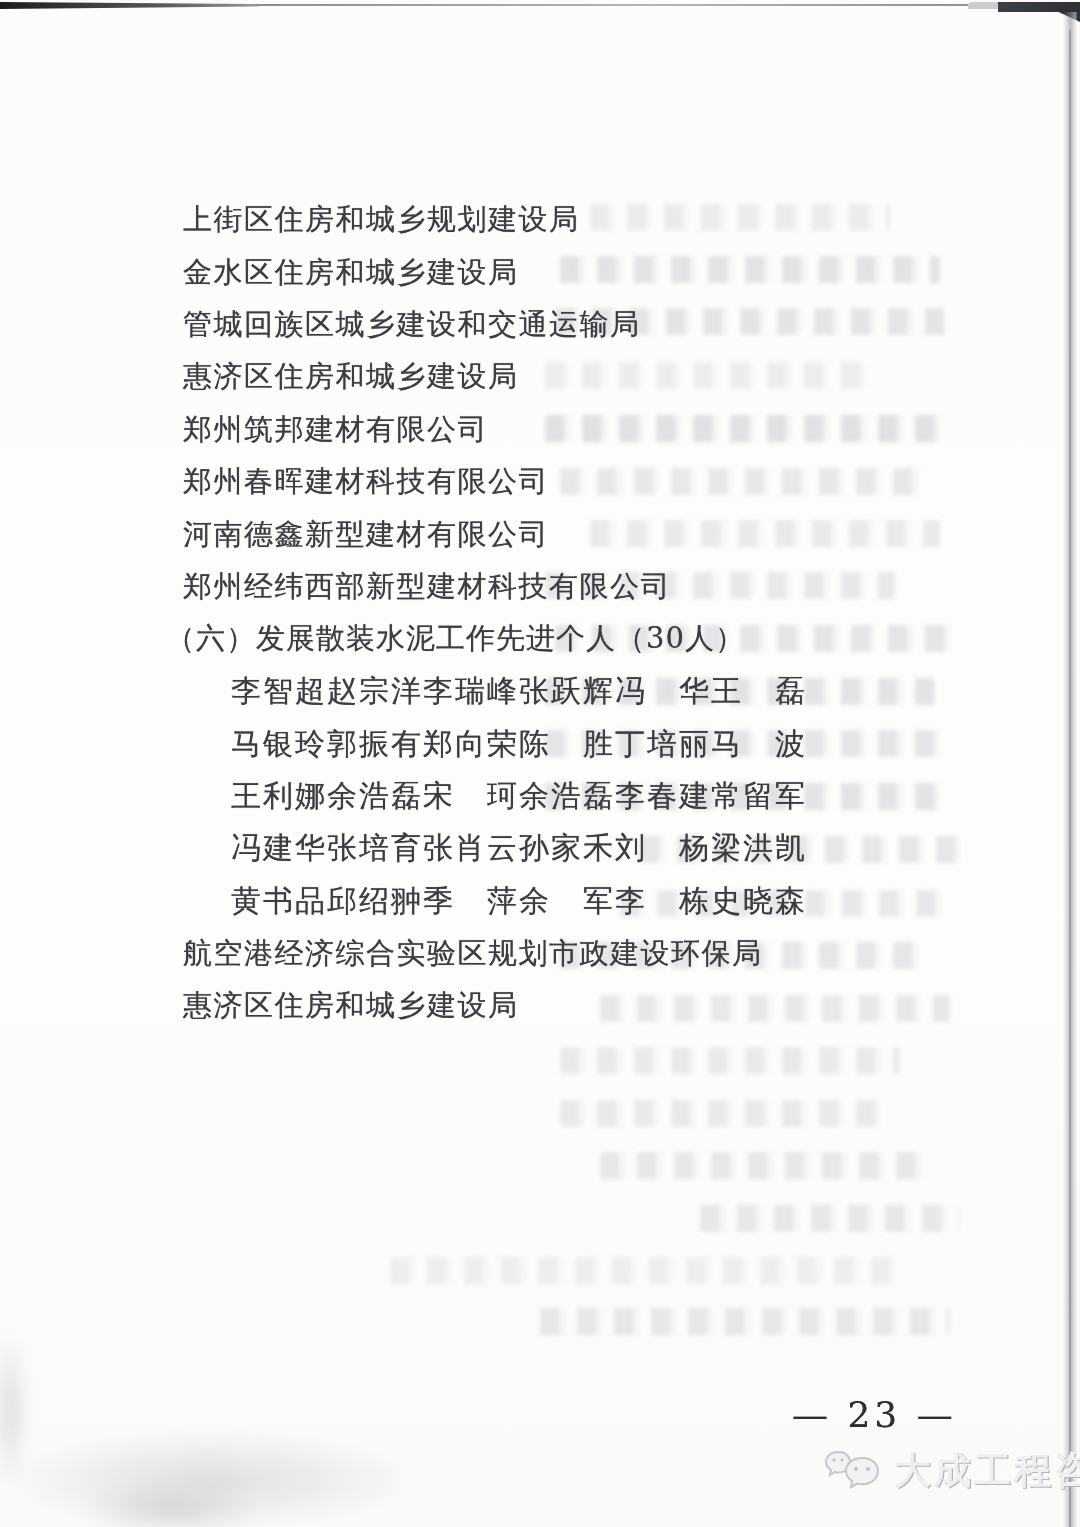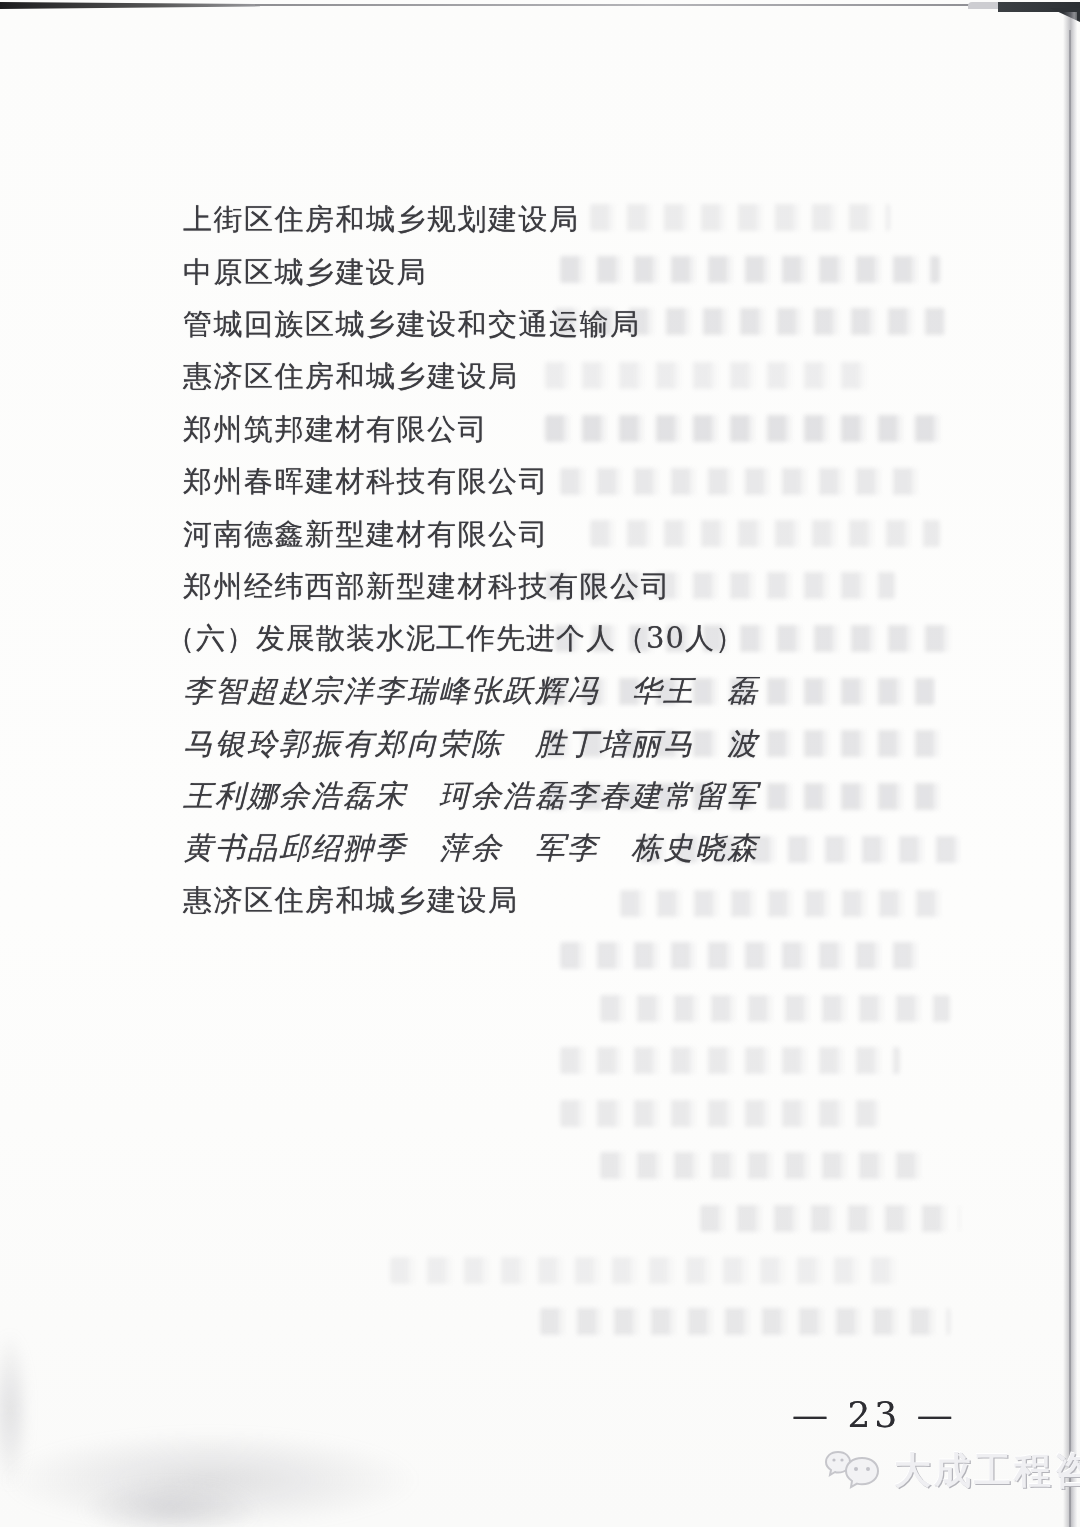--- a/index.html
+++ b/index.html
@@ -89,24 +89,23 @@
     color: #3c3c41;
     text-shadow: 0 0 0.7px rgba(60,60,66,0.75);
     white-space: nowrap;
   }
   .line.heading {
     margin-left: -17px;
     letter-spacing: 1px;
   }
   .line.names {
     width: 672px;
-    justify-content: flex-start;
+    justify-content: center;
     font-size: 30px;
     letter-spacing: 2px;
-    font-style: italic;
   }
   .line.names .person {
     display: inline-block;
   }
 
   
   .page-number {
     position: absolute;
     left: 792px;
     top: 1394px;
@@ -172,21 +171,21 @@
   <div class="ghost" style="left:600px; top:1152px; width:330px; opacity:.6;"></div>
   <div class="ghost" style="left:700px; top:1205px; width:260px; opacity:.6;"></div>
   <div class="ghost" style="left:390px; top:1257px; width:510px; opacity:.4;"></div>
   <div class="ghost" style="left:540px; top:1308px; width:410px; opacity:.6;"></div>
 
   <div class="content">
     <div class="line">
         <span>上街区住房和城乡规划建设局</span>
       </div>
     <div class="line">
-        <span>中原区城乡建设局</span>
+        <span>金水区住房和城乡建设局</span>
       </div>
     <div class="line">
         <span>管城回族区城乡建设和交通运输局</span>
       </div>
     <div class="line">
         <span>惠济区住房和城乡建设局</span>
       </div>
     <div class="line">
         <span>郑州筑邦建材有限公司</span>
       </div>
@@ -222,29 +221,40 @@
     </div>
     <div class="line names">
       <span class="person">王利娜</span>
       <span class="person">余浩磊</span>
       <span class="person">宋　珂</span>
       <span class="person">余浩磊</span>
       <span class="person">李春建</span>
       <span class="person">常留军</span>
     </div>
     <div class="line names">
+      <span class="person">冯建华</span>
+      <span class="person">张培育</span>
+      <span class="person">张肖云</span>
+      <span class="person">孙家禾</span>
+      <span class="person">刘　杨</span>
+      <span class="person">梁洪凯</span>
+    </div>
+    <div class="line names">
       <span class="person">黄书品</span>
       <span class="person">邱绍翀</span>
       <span class="person">季　萍</span>
       <span class="person">余　军</span>
       <span class="person">李　栋</span>
       <span class="person">史晓森</span>
     </div>
 
 
+    <div class="line">
+        <span>航空港经济综合实验区规划市政建设环保局</span>
+      </div>
     <div class="line">
         <span>惠济区住房和城乡建设局</span>
       </div>
   </div>
 
   <div class="page-number">— 23 —</div>
 
   <div class="watermark">
     <span style="display:inline-block; line-height:0;">
       <svg width="62" height="50" viewBox="0 0 62 50">

